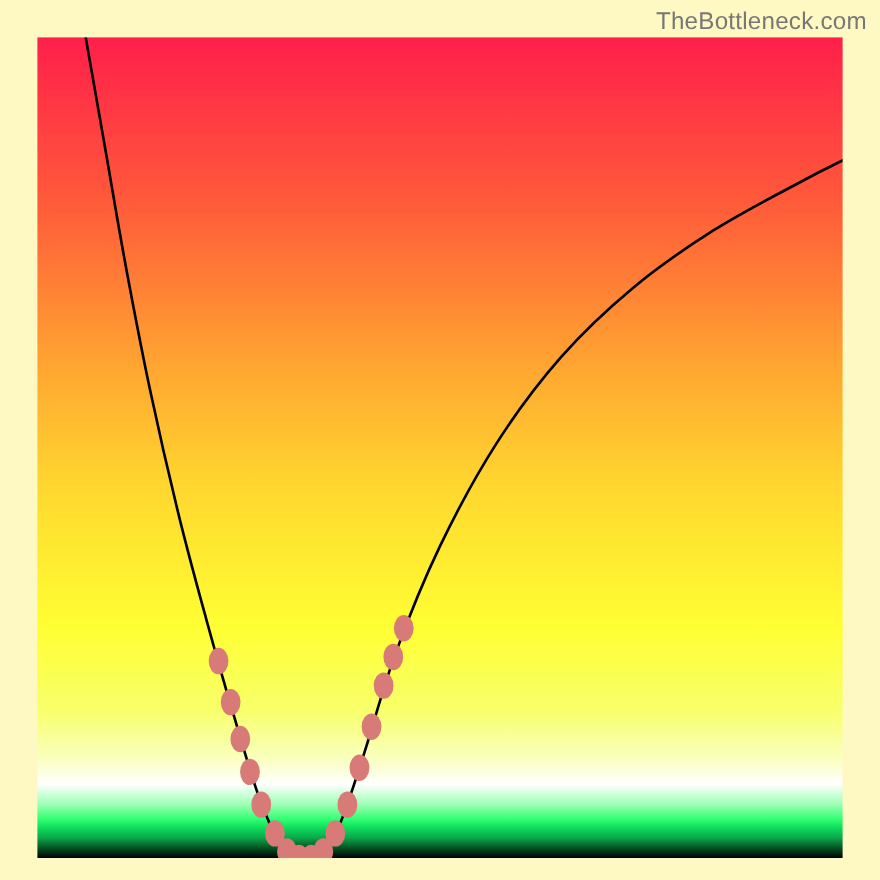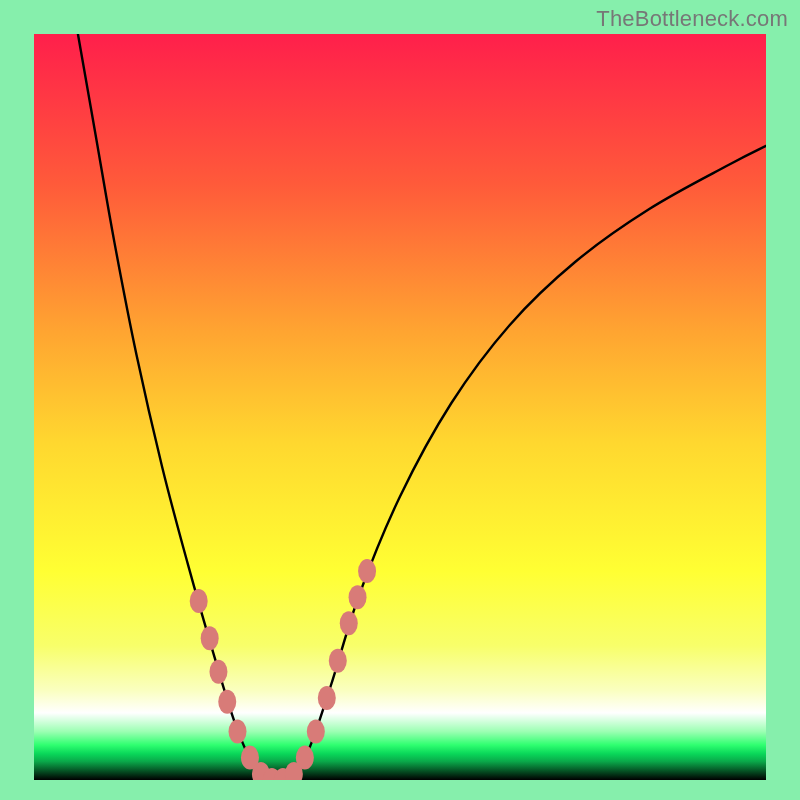--- a/index.html
+++ b/index.html
@@ -8,21 +8,21 @@
     width: 800px;
     height: 800px;
     background: #000;
     font-family: Arial, Helvetica, sans-serif;
     overflow: hidden;
   }
   .stage {
     position: relative;
     width: 800px;
     height: 800px;
-    background: #86efac;
+    background: #fef9c3;
   }
   .watermark {
     position: absolute;
     top: 6px;
     right: 12px;
     color: #777;
     font-size: 22px;
     font-weight: 500;
     letter-spacing: 0.2px;
     user-select: none;

